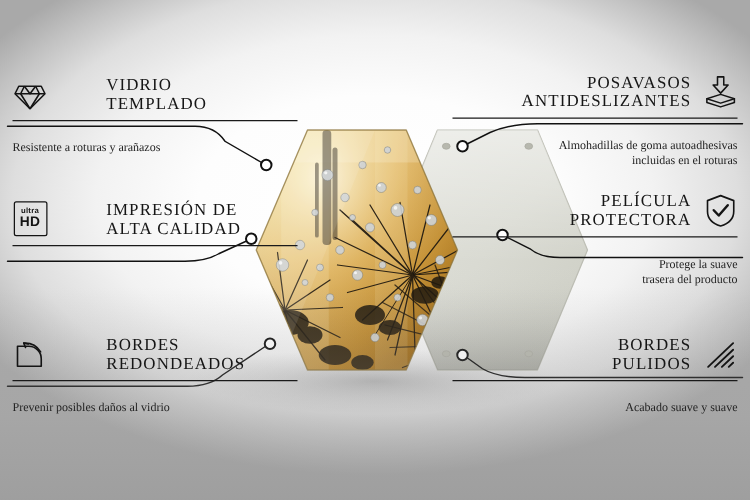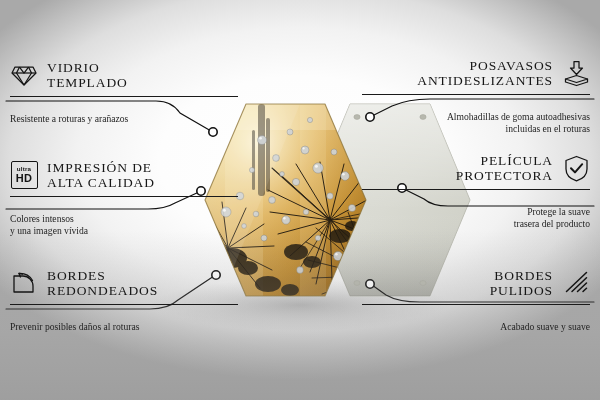--- a/index.html
+++ b/index.html
@@ -50,20 +50,21 @@
     flex-direction: row-reverse;
   }
   .feat-title {
     font-family: "Liberation Serif", serif;
     font-size: 13.5px;
     letter-spacing: 0.9px;
     line-height: 15px;
     color: #161616;
     text-transform: uppercase;
     white-space: pre-line;
+    margin-left: 38px;
   }
   .feat-rule {
     height: 0;
     border-top: 1.15px solid #1a1a1a;
     margin-top: 4px;
     width: 100%;
   }
   .feat-desc {
     font-family: "Liberation Serif", serif;
     font-size: 9.6px;
@@ -71,21 +72,21 @@
     color: #242424;
     margin-top: 16px;
     white-space: pre-line;
   }
 
   .icon-box {
     flex: 0 0 auto;
     width: 28px;
     height: 28px;
     display: flex;
-    align-items: center;
+    align-items: flex-end;
     justify-content: center;
   }
   .icon-box svg { display: block; }
 
   
   .hd-badge {
     width: 25px;
     height: 26px;
     border: 1.4px solid #141414;
     border-radius: 2px;
@@ -345,40 +346,38 @@
       <div class="icon-box">
         <div class="hd-badge">
           <span class="u">ultra</span>
           <span class="h">HD</span>
         </div>
       </div>
       <div class="feat-title">IMPRESIÓN DE
 ALTA CALIDAD</div>
     </div>
     <div class="feat-rule"></div>
-    <div class="feat-desc">Colores intensos
-y una imagen vívida</div>
   </div>
 
   <div class="feature left" style="top:266px;">
     <div class="feat-head">
       <div class="icon-box">
         <svg width="26" height="25" viewBox="0 0 26 25">
           <g fill="none" stroke="#141414" stroke-width="1.3" stroke-linejoin="round" stroke-linecap="round">
             <path d="M3,5 L12,5 A10,10 0 0 1 22,15 L22,21 L3,21 Z"></path>
             <path d="M8,2.5 Q17,2 21.5,9.5"></path>
             <path d="M8,2.5 L11.6,3.2 M8,2.5 L9.4,6"></path>
           </g>
         </svg>
       </div>
       <div class="feat-title">BORDES
 REDONDEADOS</div>
     </div>
     <div class="feat-rule"></div>
-    <div class="feat-desc">Prevenir posibles daños al roturas</div>
+    <div class="feat-desc">Prevenir posibles daños al vidrio</div>
   </div>
 
   <div class="feature right" style="top:56px;">
     <div class="feat-head">
       <div class="icon-box">
         <svg width="27" height="27" viewBox="0 0 27 27">
           <g fill="none" stroke="#141414" stroke-width="1.25" stroke-linejoin="round" stroke-linecap="round">
             <path d="M11,1.5 L16,1.5 L16,8 L19.5,8 L13.5,14.5 L7.5,8 L11,8 Z"></path>
             <path d="M13.5,15.5 L24.5,19 L13.5,22.5 L2.5,19 Z"></path>
             <path d="M2.5,19 L2.5,22 L13.5,25.5 L24.5,22 L24.5,19"></path>

